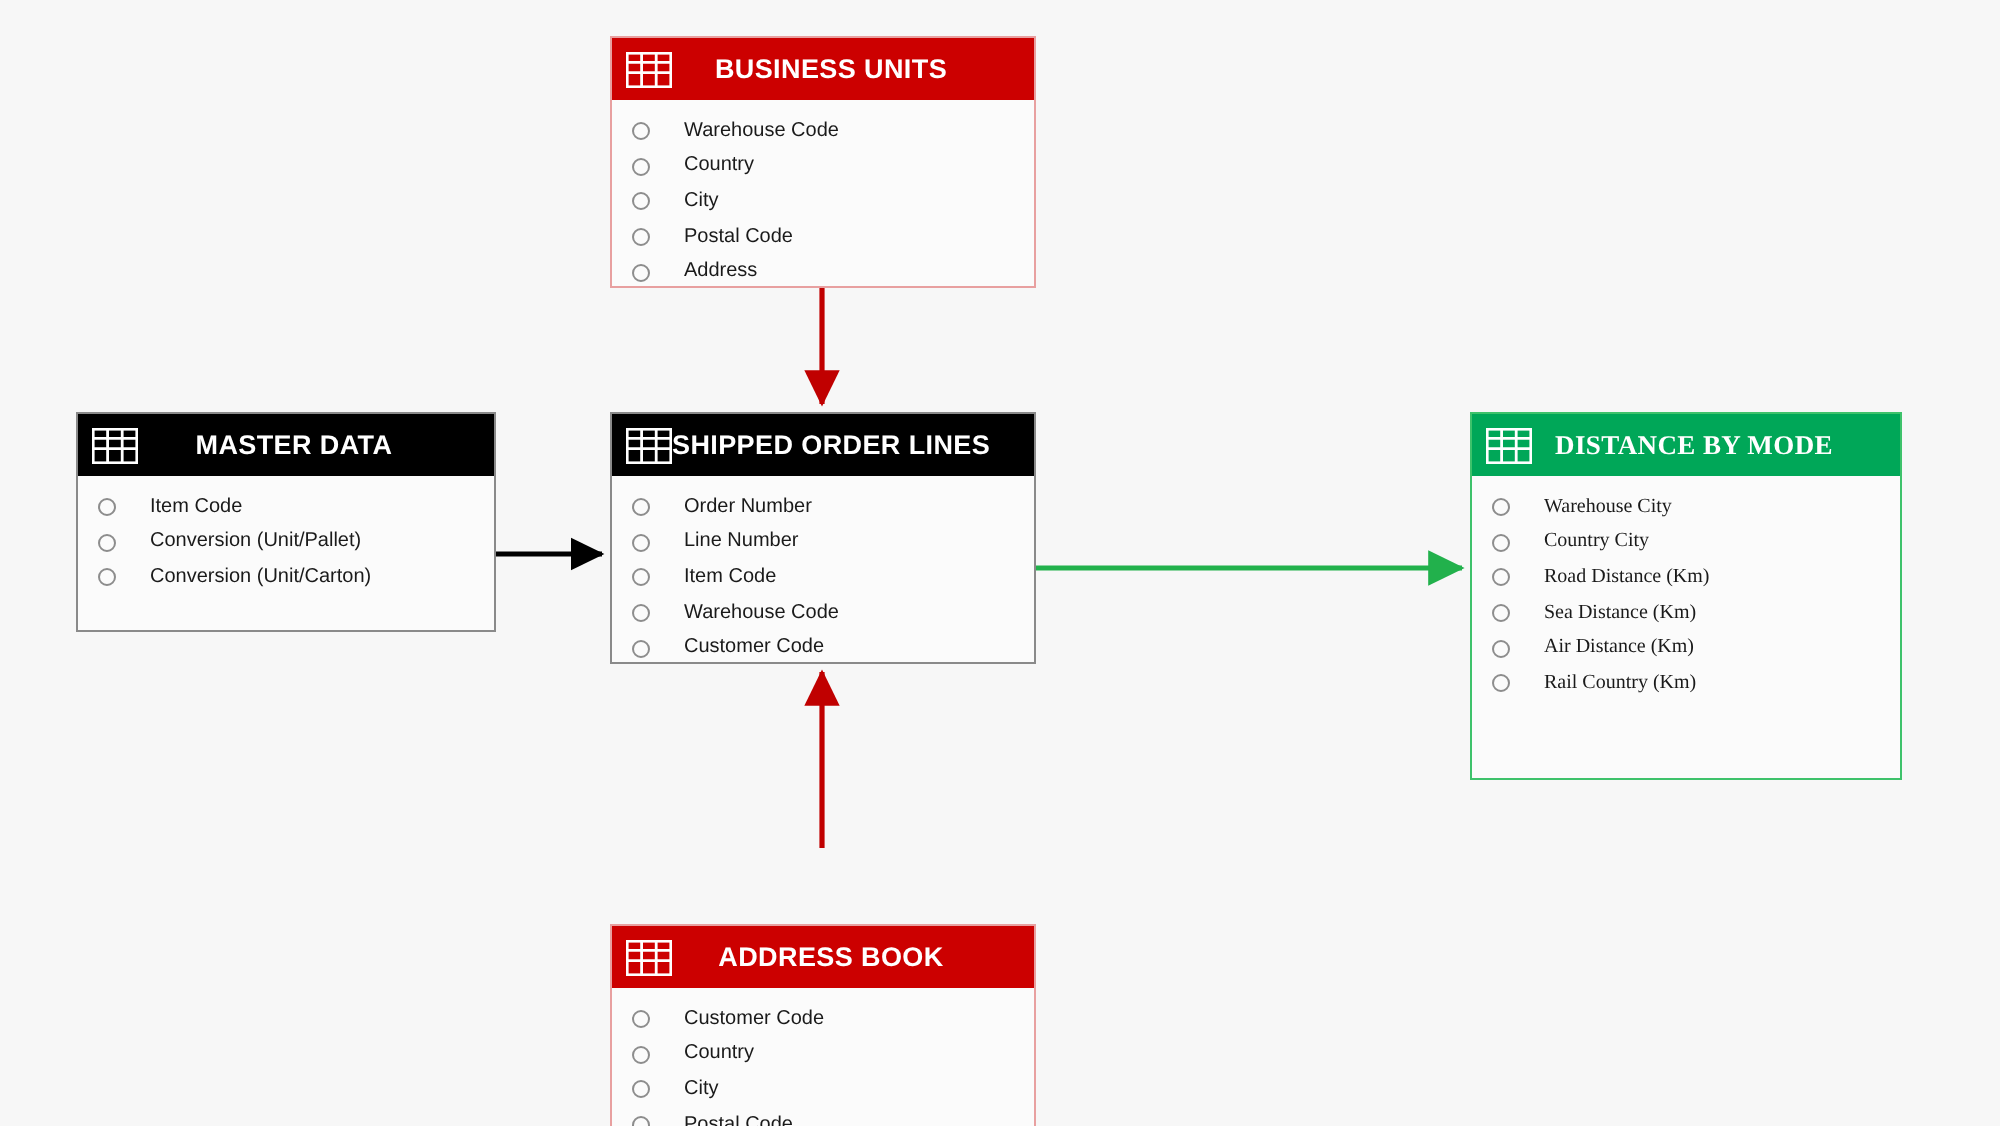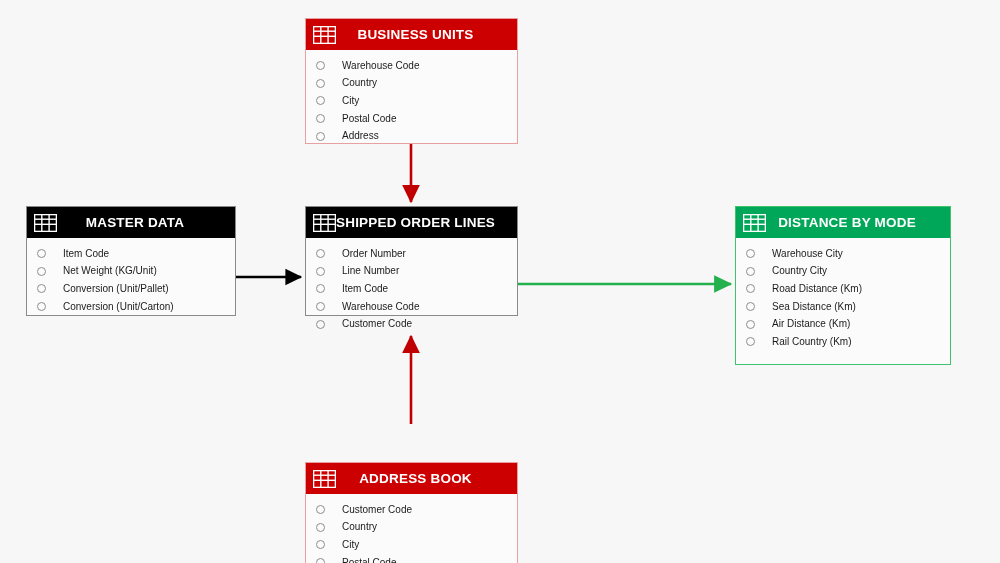--- a/index.html
+++ b/index.html
@@ -86,23 +86,23 @@
   }
   .field-label {
     font-size: 10px;
     color: #1a1a1a;
     white-space: nowrap;
     line-height: 1;
   }
 
   
   #ent-business-units   { left: 305px; top: 18px;  width: 213px; height: 126px; }
-  #ent-master-data      { left: 26px;  top: 206px; width: 210px; height: 110px; }
-  #ent-shipped-orders   { left: 305px; top: 206px; width: 213px; height: 110px; }
-  #ent-distance-mode    { left: 735px; top: 206px; width: 216px; height: 159px; }
+  #ent-master-data      { left: 38px;  top: 206px; width: 210px; height: 110px; }
+  #ent-shipped-orders   { left: 305px; top: 206px; width: 213px; height: 126px; }
+  #ent-distance-mode    { left: 735px; top: 206px; width: 216px; height: 184px; font-family: Liberation Serif, serif; }
   #ent-address-book     { left: 305px; top: 424px; width: 213px; height: 126px; margin-top: 38px; }
 </style>
 </head>
 <body>
 
 <div id="canvas">
 
   <svg class="connectors" viewBox="0 0 1000 563">
     <defs>
       <marker id="arrow-red" markerWidth="8" markerHeight="8" refX="6.5" refY="4" orient="auto" markerUnits="strokeWidth">
@@ -171,24 +171,20 @@
       </svg>
       <span class="entity-title">MASTER DATA</span>
     </div>
     <ul class="field-list">
       <li class="field-row">
         <span class="bullet"></span>
         <span class="field-label">Item Code</span>
       </li>
       <li class="field-row">
         <span class="bullet"></span>
-        <span class="field-label">Net Weight (KG/Unit)</span>
-      </li>
-      <li class="field-row">
-        <span class="bullet"></span>
         <span class="field-label">Conversion (Unit/Pallet)</span>
       </li>
       <li class="field-row">
         <span class="bullet"></span>
         <span class="field-label">Conversion (Unit/Carton)</span>
       </li>
     </ul>
   </div>
 
   <div class="entity dark" id="ent-shipped-orders">

